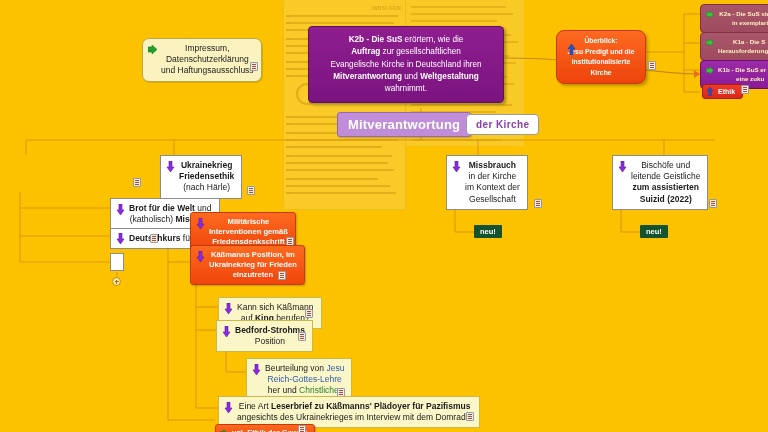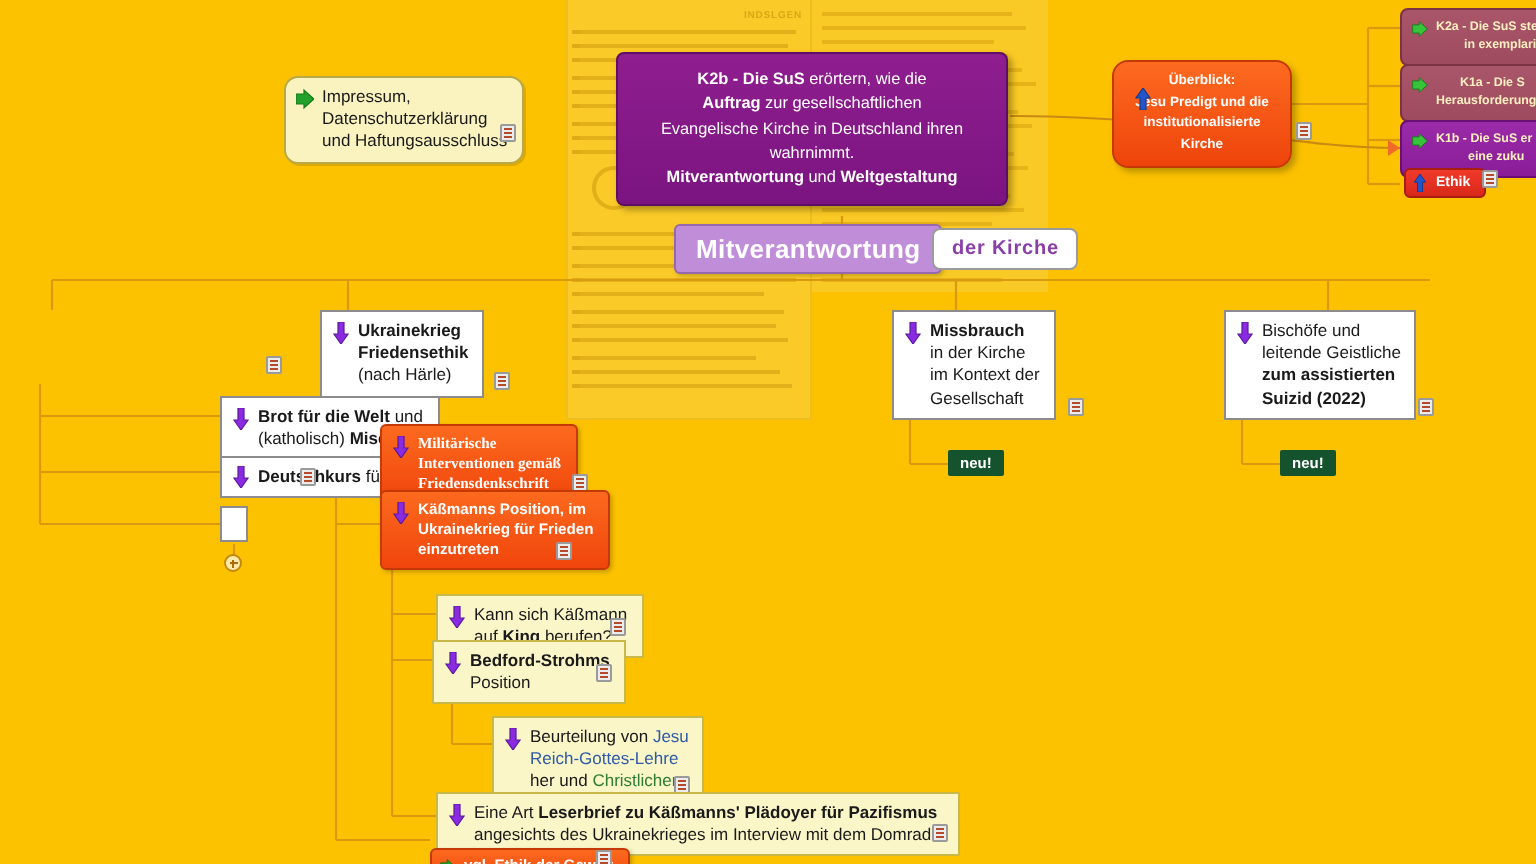--- a/index.html
+++ b/index.html
@@ -59,21 +59,21 @@
   #links { position: absolute; inset: 0; }
 
   
   .node {
     position: absolute;
     display: flex; align-items: center;
     padding: 4px 7px 4px 5px;
     font-size: 8.5px; line-height: 1.32;
     white-space: nowrap;
   }
-  .node .txt { display: block; }
+  .node .txt { display: block; text-align: center; }
   .node .b { font-weight: bold; }
 
   .arrow {
     flex: 0 0 auto;
     width: 9px; height: 11px;
     margin-right: 4px;
     align-self: flex-start;
     margin-top: 1px;
     position: relative;
   }
@@ -329,24 +329,24 @@
   </svg>
 
   <div class="node n-purple" style="left:308px; top:26px; width:196px; padding:7px 20px; display:block; text-align:center; font-size:8.2px; line-height:1.5;">
     <div>
       <span class="b">K2b - Die SuS</span><span> erörtern, wie die</span>
     </div>
     <div>
       <span class="b">Auftrag</span><span> zur gesellschaftlichen</span>
     </div>
     <div>Evangelische Kirche in Deutschland ihren</div>
-    <div>wahrnimmt.</div>
     <div>
       <span class="b">Mitverantwortung</span><span> und </span><span class="b">Weltgestaltung</span>
     </div>
+    <div>wahrnimmt.</div>
   </div>
 
   <div class="node n-lilac" style="left:337px; top:112px;">
     <span>Mitverantwortung</span>
   </div>
   <div class="node n-whitebox" style="left:466px; top:114px;">
     <span>der  Kirche</span>
   </div>
 
   <div class="node n-cream" style="left:142px; top:38px; display:flex;">
@@ -461,21 +461,21 @@
         </svg>
     </span>
     <span class="txt">
       <span class="b">Ukrainekrieg</span><br>
       <span class="b">Friedensethik</span><br>
       <span>(nach Härle)</span>
     </span>
   </div>
   <span class="noteicon" style="left:247px; top:186px;"></span>
 
-  <div class="node n-orange" style="left:190px; top:212px; display:flex; font-weight:bold; font-size:7.6px;font-family:Liberation Serif, serif;">
+  <div class="node n-orange" style="left:190px; top:212px; display:flex; font-weight:bold; font-size:7.6px;">
     <span class="arrow">
       <svg width="9" height="11" viewBox="0 0 9 11">
           <path d="M3 0v6H1l3.5 5L8 6H6V0z" fill="#8A2BE2" stroke="#5c189b" stroke-width=".6"></path>
         </svg>
     </span>
     <span class="txt">
       <span>Militärische</span><br>
       <span>Interventionen gemäß</span><br>
       <span>Friedensdenkschrift</span>
     </span>

